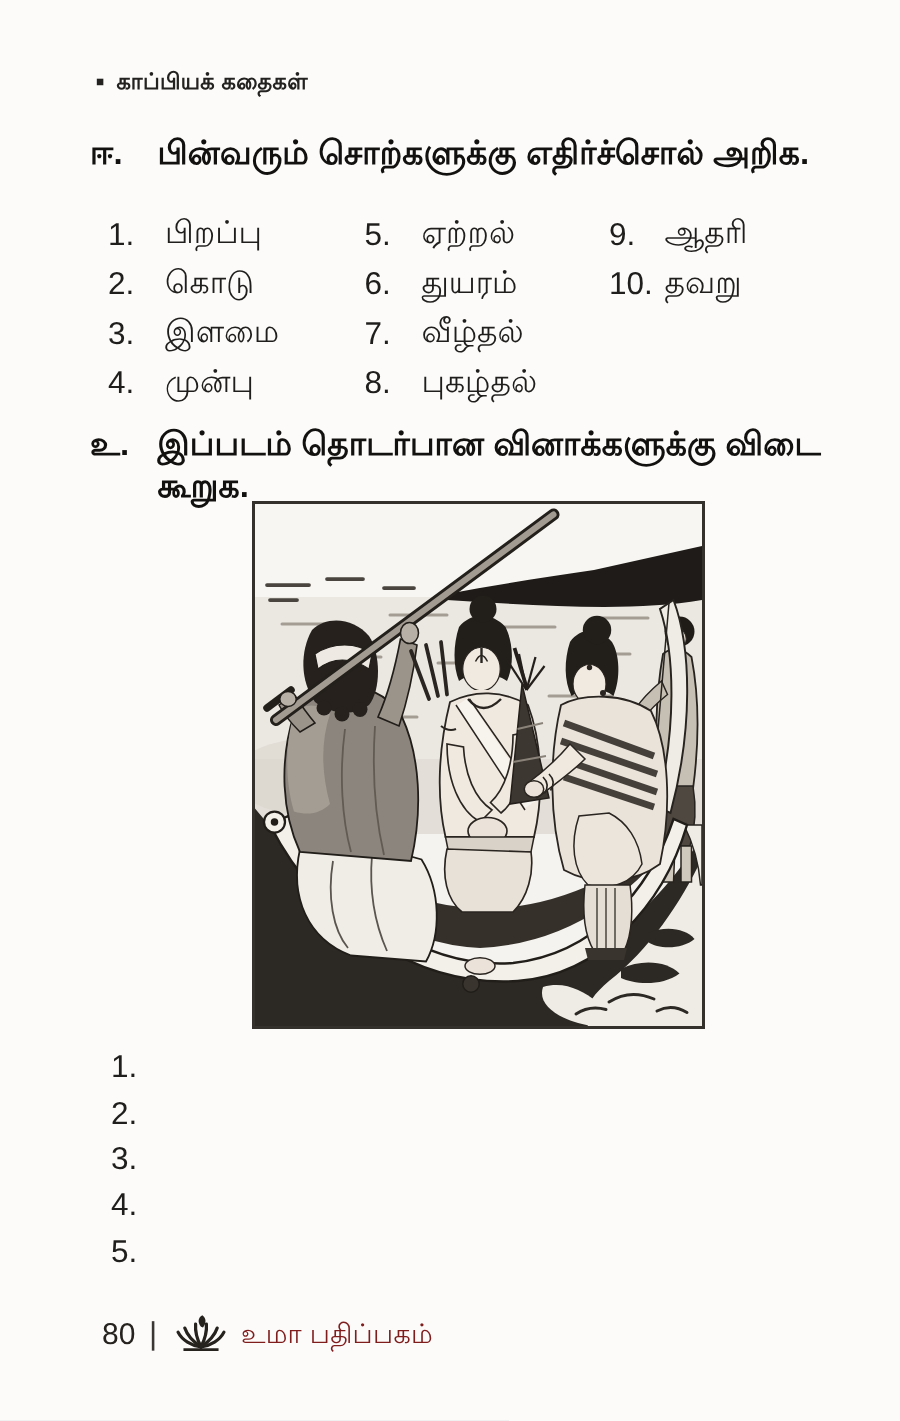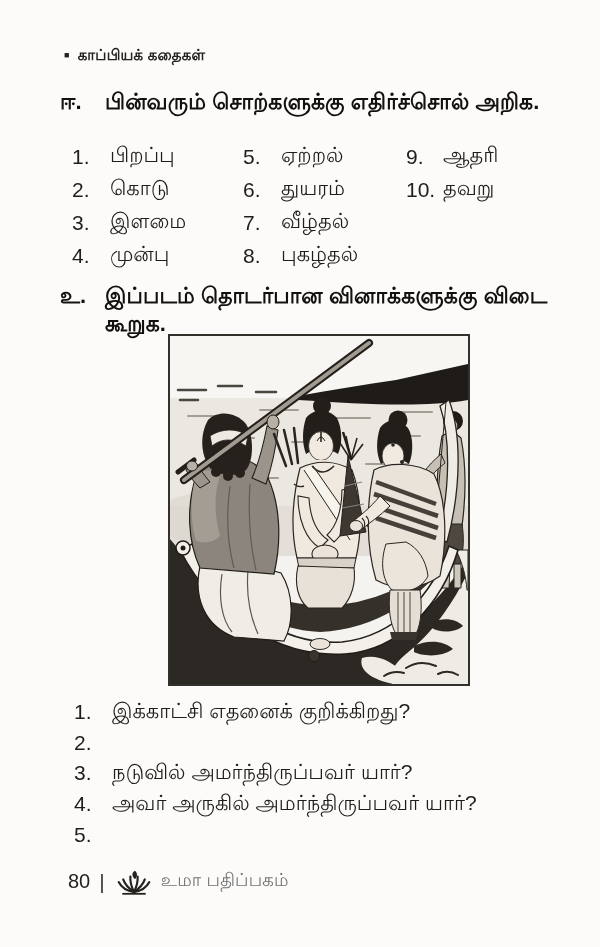--- a/index.html
+++ b/index.html
@@ -30,25 +30,25 @@
   .illustration{
     position:absolute;left:168px;top:334px;width:302px;height:352px;margin:0;
     border:2px solid #34302c;box-sizing:border-box;background:#f5f3ef;
   }
   .illustration svg{display:block;width:100%;height:100%;}
   .questions{position:absolute;left:74px;top:697px;}
   .q-row{display:flex;align-items:center;height:30.6px;font-size:21px;color:#201e1c;}
   .q-num{flex:0 0 38px;}
   .page-footer{
     position:absolute;left:68px;top:870px;height:32px;
-    display:flex;align-items:flex-start;font-size:20px;color:#26231f;
+    display:flex;align-items:flex-end;font-size:20px;color:#26231f;
   }
   .footer-sep{margin:0 11px 0 9px;color:#3a3733;font-weight:400;font-size:21px;}
   .publisher-logo{width:36px;height:26px;margin-right:9px;}
-  .publisher-name{font-size:18px;color:#737373;letter-spacing:.2px;}
+  .publisher-name{font-size:18px;color:#7f1d1d;letter-spacing:.2px;}
 </style>
 </head>
 <body>
 
 <div class="page">
 
   <div class="chapter-header">
     <span class="bullet">■</span>
     <span>காப்பியக் கதைகள்</span>
   </div>
@@ -259,32 +259,29 @@
         <path d="M220,254 C218,272 220,288 226,298 L246,298 C252,286 252,268 250,254 Z" fill="#e5ded4" stroke="#2a2520" stroke-width="1"></path>
         <path d="M228,256 V296 M234,256 V297 M240,256 V296" stroke="#57524b" stroke-width="1.1"></path>
         <path d="M220,296 L248,296 L246,304 L222,304 Z" fill="#3a342e"></path>
       </g>
     </svg>
   </figure>
 
   <div class="questions">
     <div class="q-row">
       <span class="q-num">1.</span>
-      <span class="q-text">இக்காட்சி எதனைக் குறிக்கிறது?</span>
     </div>
     <div class="q-row">
       <span class="q-num">2.</span>
     </div>
     <div class="q-row">
       <span class="q-num">3.</span>
-      <span class="q-text">நடுவில் அமர்ந்திருப்பவர் யார்?</span>
     </div>
     <div class="q-row">
       <span class="q-num">4.</span>
-      <span class="q-text">அவர் அருகில் அமர்ந்திருப்பவர் யார்?</span>
     </div>
     <div class="q-row">
       <span class="q-num">5.</span>
     </div>
   </div>
 
   <div class="page-footer">
     <span class="page-number">80</span>
     <span class="footer-sep">|</span>
     <svg class="publisher-logo" viewBox="0 0 40 28" aria-hidden="true">

